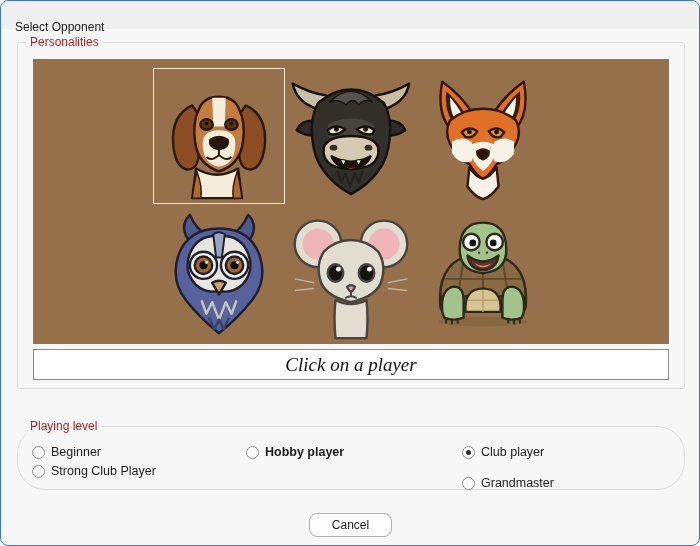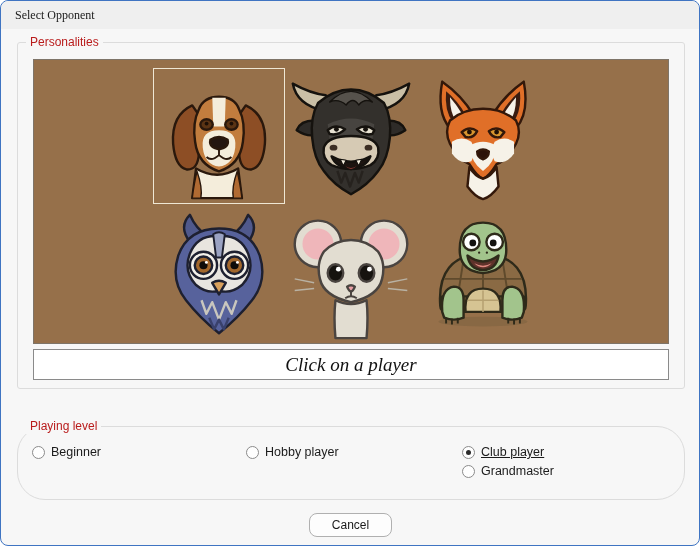--- a/index.html
+++ b/index.html
@@ -8,34 +8,34 @@
   .window {
     position:relative; width:700px; height:546px;
     border:1.5px solid #3f74c2; border-radius:8px;
     background:#f7f7f7; overflow:hidden;
   }
   .titlebar {
     position:absolute; left:0; top:0; width:100%; height:28px;
     background:#efefef; border-radius:7px 7px 0 0;
   }
   .titlebar .title {
-    position:absolute; left:14px; top:0; line-height:28px;
-    font-size:12px; color:#1a1a1a;font-family:Liberation Serif, serif;
+    position:absolute; left:14px; top:12px; line-height:28px;
+    font-size:12px; color:#1a1a1a;
   }
 
   .groupbox {
     position:absolute; border:1px solid #dcdcdc; border-radius:3px;
     background:transparent;
   }
   .groupbox .legend {
     position:absolute; top:-8px; left:8px; padding:0 4px;
     background:#f7f7f7; font-size:12px; color:#b91c1c; line-height:15px;
   }
   .gb-personalities { left:16px; top:41px; width:668px; height:347px; }
-  .gb-playing      { left:16px; top:425px; width:668px; height:74px;border-radius:28px; }
+  .gb-playing      { left:16px; top:425px; width:668px; height:64px;border-radius:28px; }
 
   .brown-panel {
     position:absolute; left:15px; top:16px; width:636px; height:285px;
     background:#96704a; border:1px solid #7e7468; overflow:hidden;
   }
   .row { display:flex; justify-content:center; }
   .row1 { margin-top:8px; }
   .row2 { margin-top:4px; }
   .cell { width:132px; height:136px; position:relative; cursor:pointer; }
   .row2 .cell { height:134px; }
@@ -53,24 +53,24 @@
   .radio { position:absolute; display:flex; align-items:flex-end; gap:6px;
     height:16px; font-size:12.5px; color:#1b1b1b; cursor:default; }
   .rb { width:13px; height:13px; border:1px solid #8b8b8b; border-radius:50%;
     background:#fefefe; position:relative; flex:none; }
   .radio.checked .rb::after {
     content:""; position:absolute; left:3px; top:3px; width:5px; height:5px;
     border-radius:50%; background:#2b2b2b;
   }
   .r-beginner { left:14px;  top:16px; }
   .r-strong   { left:14px;  top:35px; }
-  .r-hobby    { left:228px; top:16px; }
+  .r-hobby    { left:228px; top:16px;font-weight:bold; }
   .r-master   { left:228px; top:35px; }
-  .r-club     { left:444px; top:16px;text-decoration:underline; }
-  .r-grand    { left:444px; top:35px; }
+  .r-club     { left:444px; top:16px; }
+  .r-grand    { left:444px; top:47px; }
 
   .cancel-btn {
     position:absolute; left:308px; top:512px; width:83px; height:24px;
     background:#fdfdfd; border:1px solid #b0b0b0; border-radius:8px;
     font-family:"Liberation Sans",sans-serif; font-size:12px; color:#1a1a1a;
     cursor:pointer;
   }
 </style>
 </head>
 <body>
@@ -234,20 +234,24 @@
     <div class="hint-bar">Click on a player</div>
   </div>
 
   <div class="groupbox gb-playing">
     <span class="legend">Playing level</span>
 
     <label class="radio r-beginner">
       <span class="rb"></span>
       <span>Beginner</span>
     </label>
+    <label class="radio r-strong">
+      <span class="rb"></span>
+      <span>Strong Club Player</span>
+    </label>
     <label class="radio r-hobby">
       <span class="rb"></span>
       <span>Hobby player</span>
     </label>
     <label class="radio r-club checked">
       <span class="rb"></span>
       <span>Club player</span>
     </label>
     <label class="radio r-grand">
       <span class="rb"></span>

